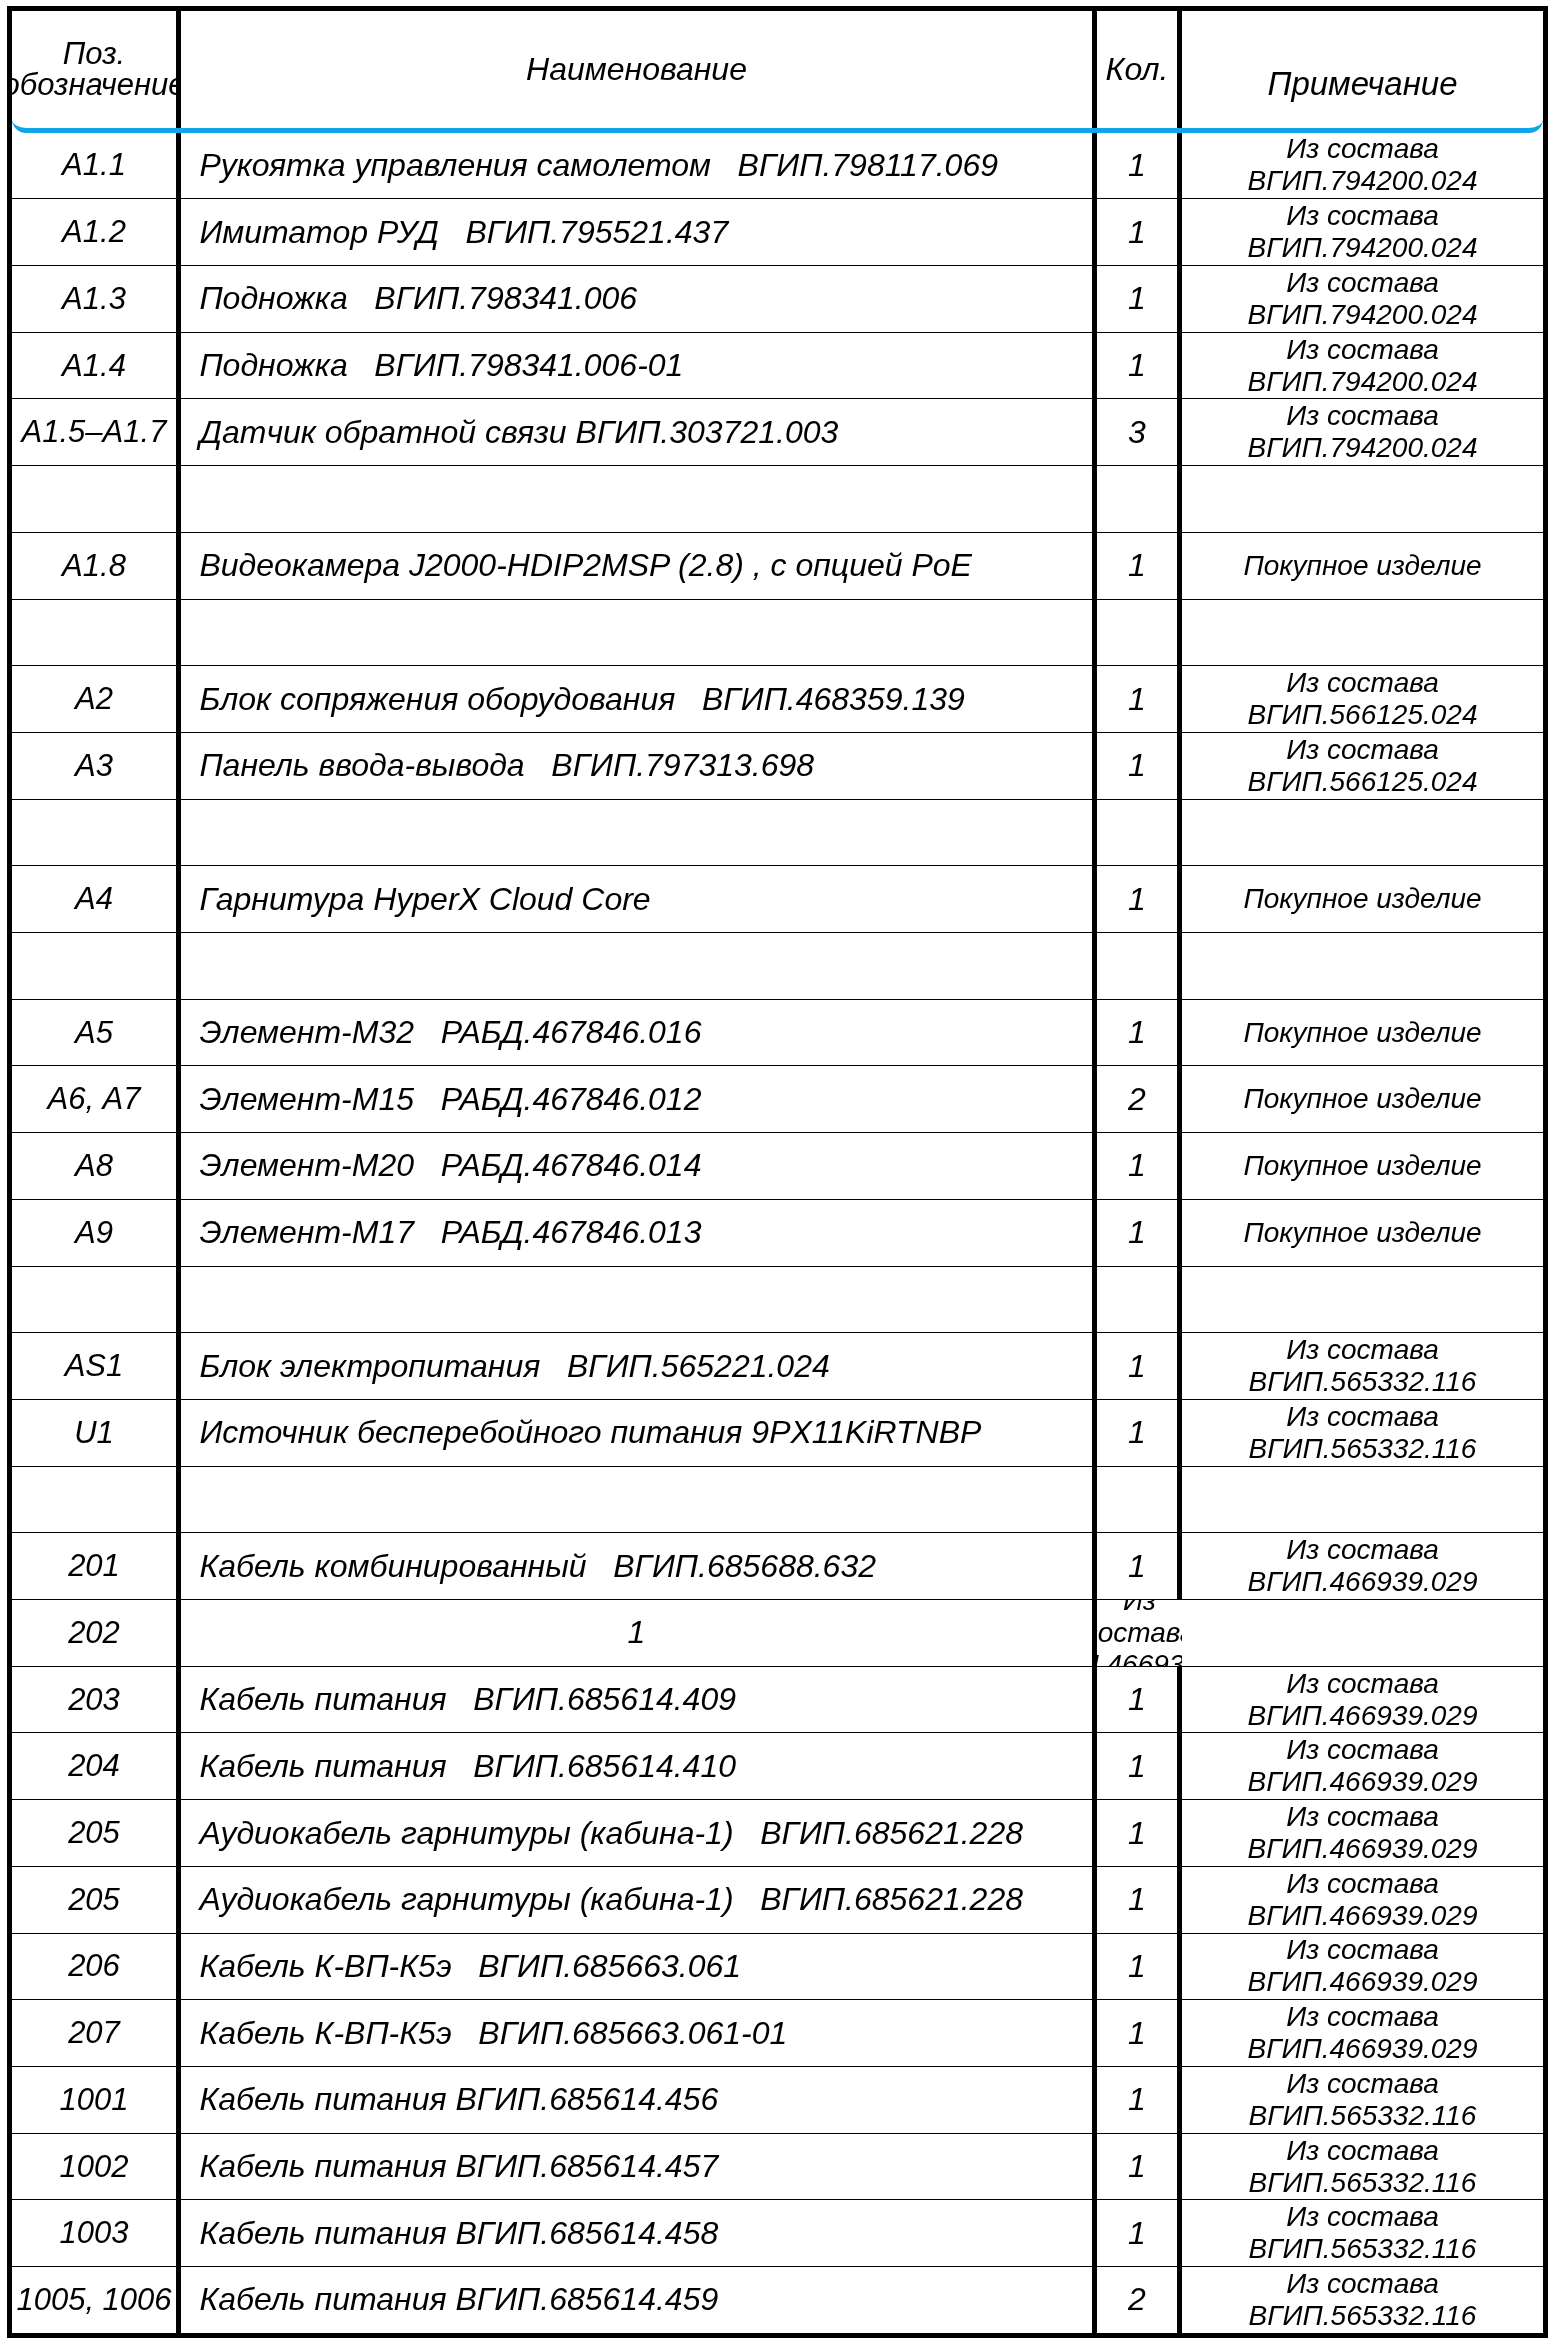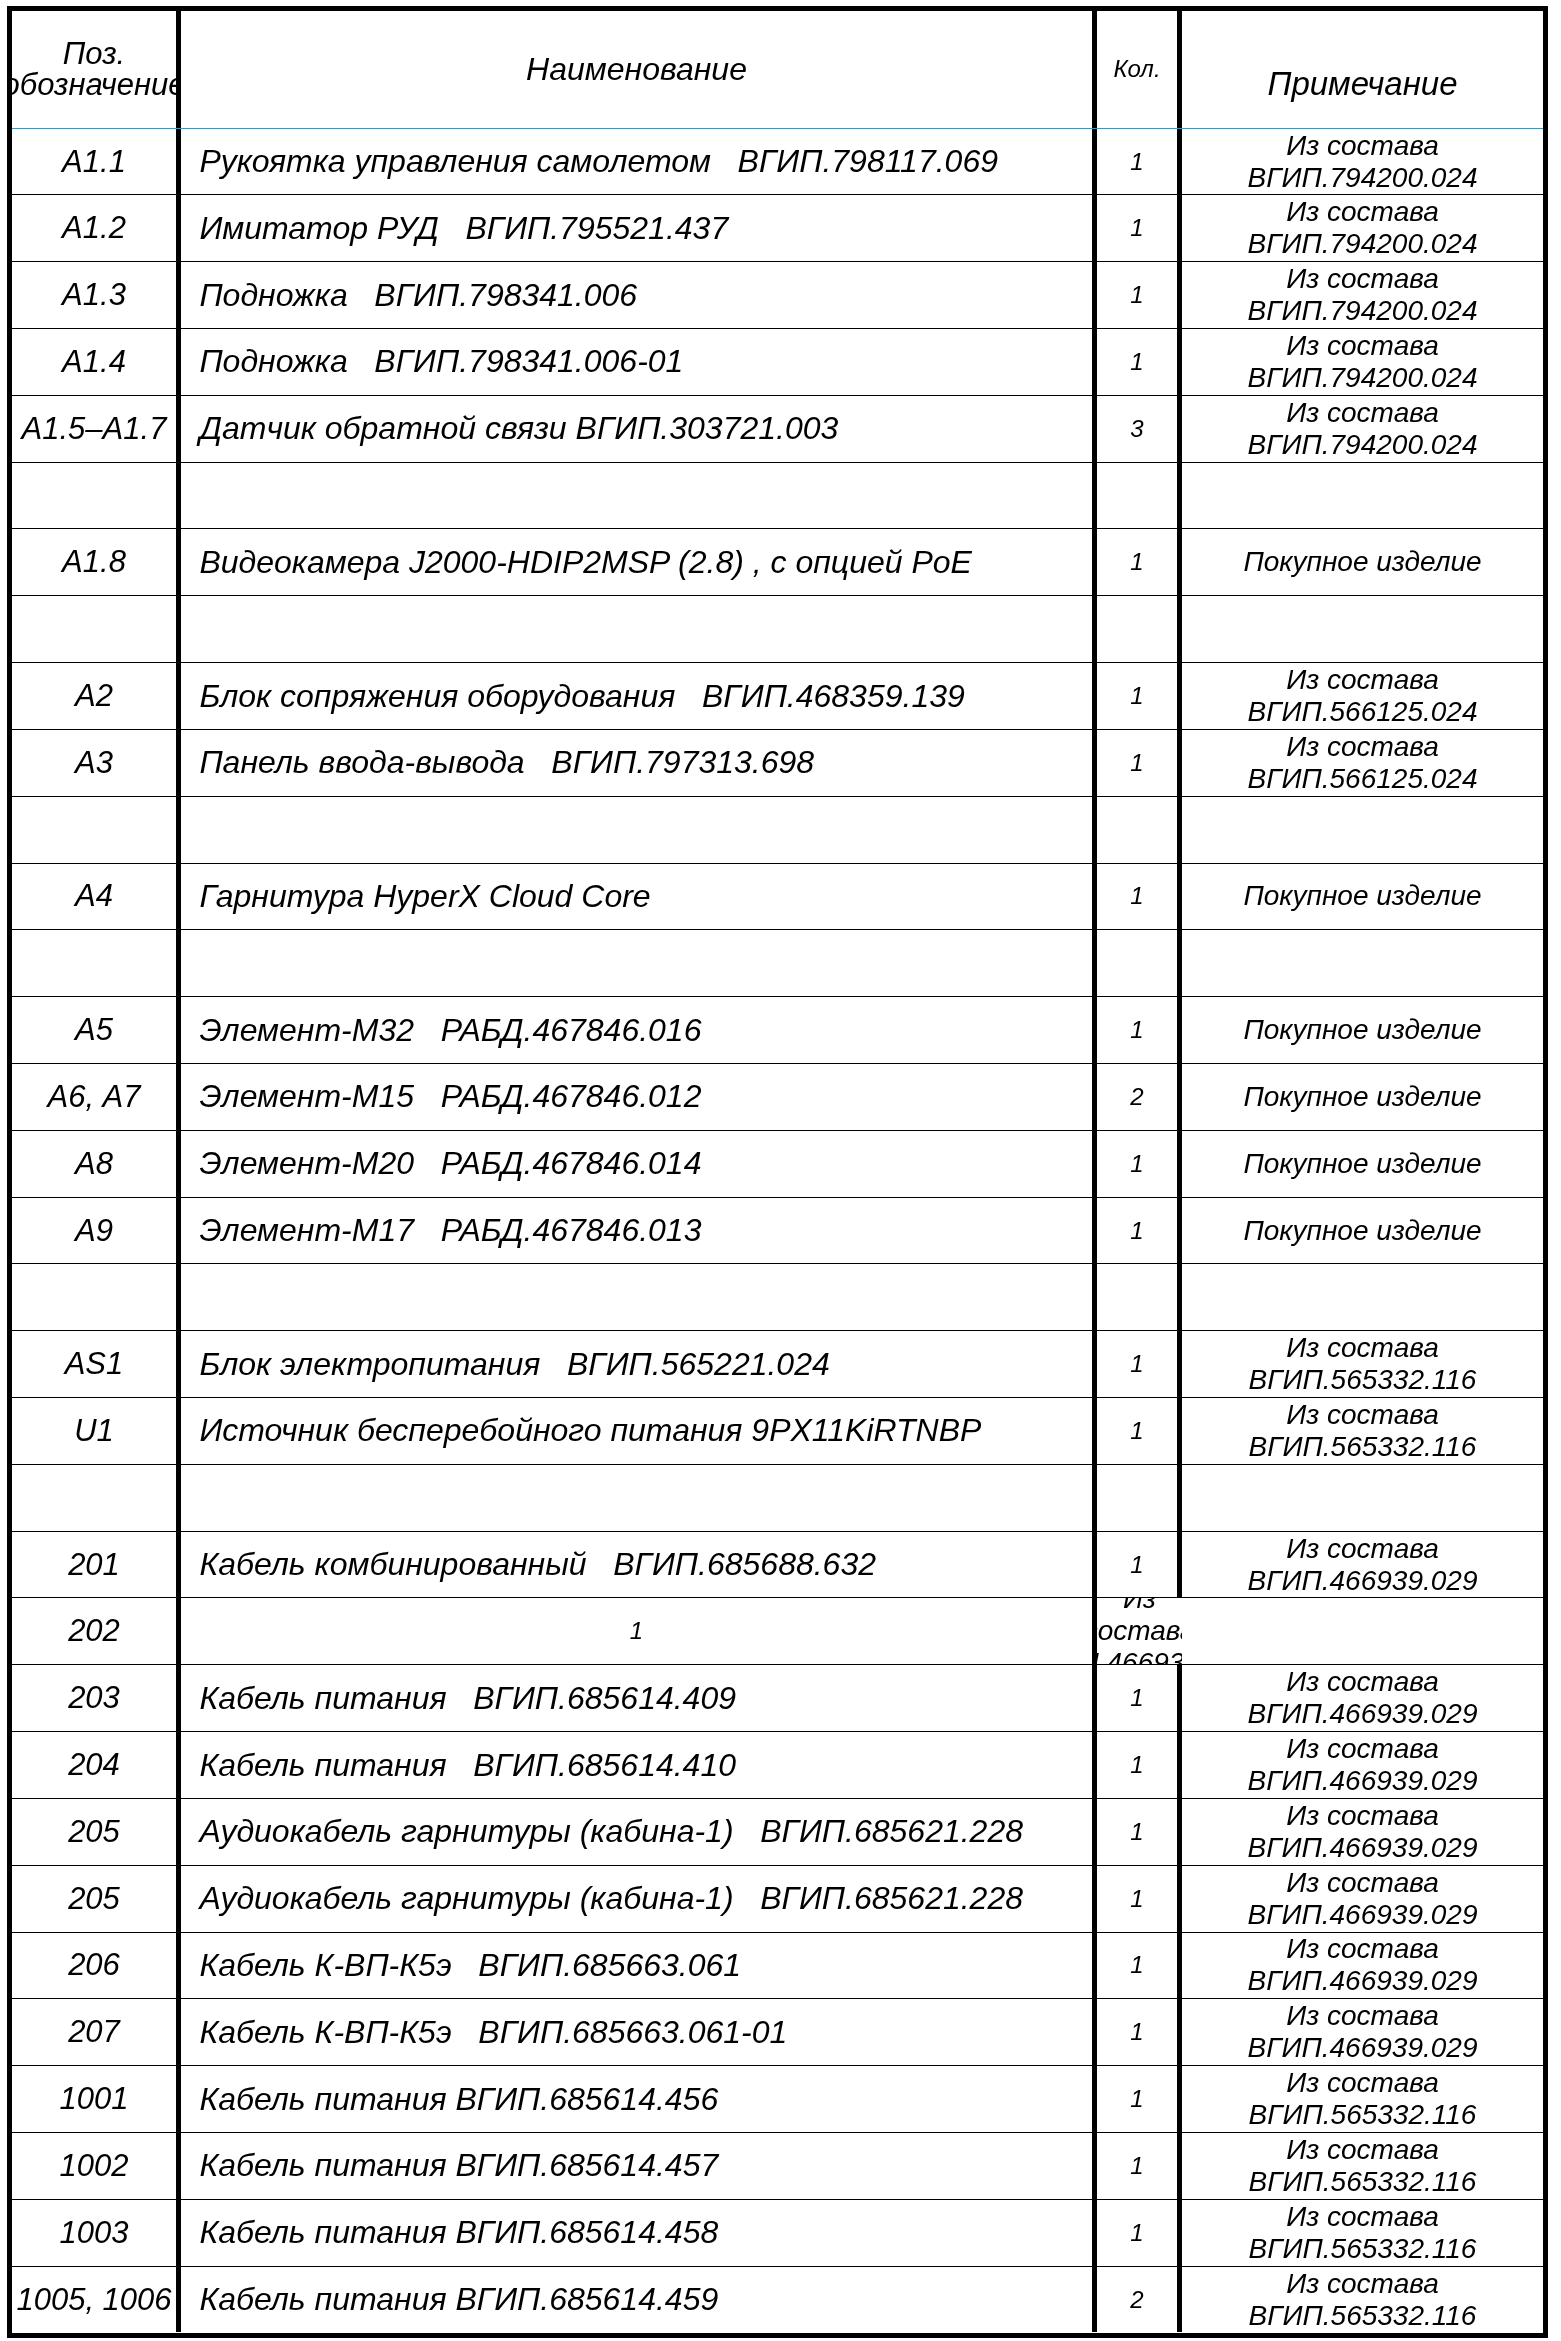--- a/index.html
+++ b/index.html
@@ -13,23 +13,24 @@
   .ptable{
     position:absolute;left:7px;top:5.6px;
     width:1541px;height:2332px;
     border:5px solid #000;
     box-sizing:border-box;
     display:flex;flex-direction:column;
     font-style:italic;
   }
   .hdr{
     flex:0 0 117px;
-    border-bottom:1px solid #0ea5e9;
+    border-bottom:5px solid #0ea5e9;
     display:grid;
     grid-template-columns:169px 916px 85px 1fr;
+    border-radius:14px;
   }
   .rows{flex:1;display:flex;flex-direction:column;}
   .row{
     flex:1;
     border-bottom:1.4px solid #000;
     display:grid;
     grid-template-columns:169px 916px 85px 1fr;
     min-height:0;
   }
   .row:last-child{border-bottom:none;}
@@ -39,21 +40,21 @@
     overflow:hidden;
   }
   .c-pos,.c-name,.c-qty{border-right:5px solid #000;}
   .hdr .cell{text-align:center;flex-direction:column;}
   .h-pos{font-size:26px;line-height:31px;}
   .h-name{font-size:35px;}
   .h-qty{font-size:34px;}
   .h-note{font-size:33px;margin-top:30px;}
   .c-pos{font-size:31px;text-align:right;padding:0 2.8px;}
   .c-name{justify-content:flex-start;padding-left:18.4px;font-size:32px;white-space:pre;}
-  .c-qty{font-size:24px;}
+  .c-qty{font-size:32px;}
   .c-note{flex-direction:column;font-size:28px;line-height:32px;text-align:center;padding:0 4.2px;}
   .note-line{display:block;}
   .note-line:empty{display:none;}
 </style>
 </head>
 <body>
 
 <div class="sheet">
   <div class="ptable">
 

